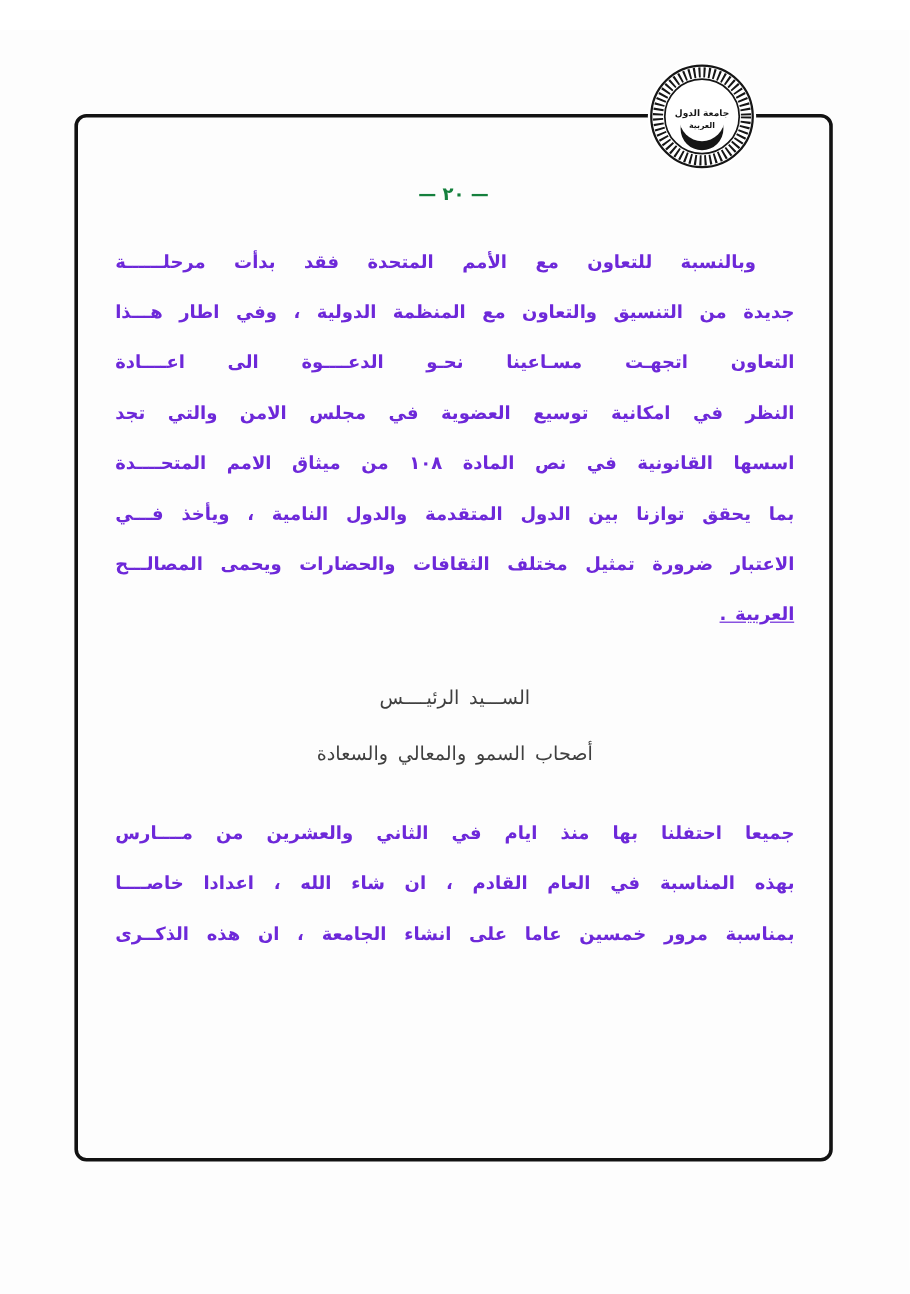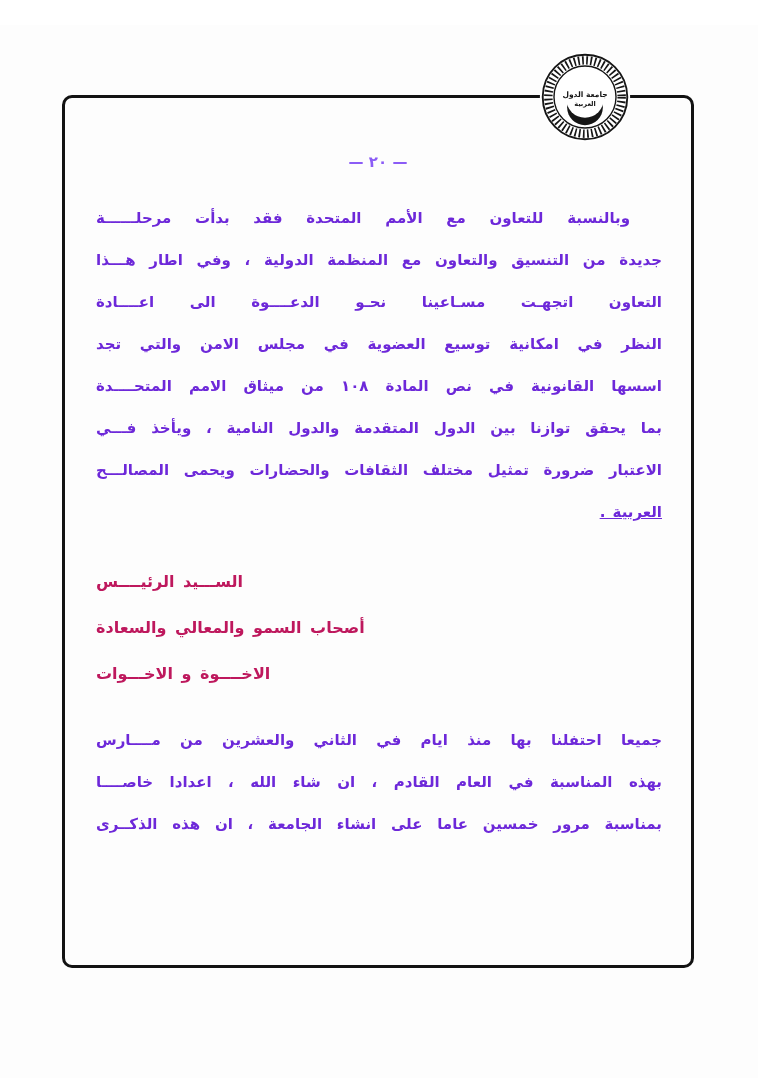--- a/index.html
+++ b/index.html
@@ -40,21 +40,21 @@
   }
   .page-number {
     position: absolute;
     top: 128px;
     left: 62px;
     width: 632px;
     text-align: center;
     font-size: 15px;
     font-weight: 700;
     letter-spacing: 3px;
-    color: #8b5cf6;
+    color: #15803d;
   }
   .content {
     position: absolute;
     top: 172px;
     right: 96px;
     left: 96px;
     direction: rtl;
   }
   .para .line {
     font-size: 15px;
@@ -73,24 +73,24 @@
   .para .line.align-start {
     text-align: right;
     text-align-last: right;
     text-decoration: underline;
   }
   .headings {
     margin-top: 26px;
   }
   .heading {
     font-size: 16px;
-    font-weight: 700;
+    font-weight: 400;
     line-height: 46px;
-    text-align: left;
-    color: #be185d;
+    text-align: center;
+    color: #404040;
     word-spacing: 3px;
   }
   .para2 {
     margin-top: 22px;
   }
   .scan-artifact {
     position: absolute;
     left: 150px;
     top: 1058px;
     width: 340px;
@@ -130,21 +130,20 @@
       <div class="line">النظر في امكانية توسيع العضوية في مجلس الامن والتي تجد</div>
       <div class="line">اسسها القانونية في نص المادة ١٠٨ من ميثاق الامم المتحــــدة</div>
       <div class="line">بما يحقق توازنا بين الدول المتقدمة والدول النامية ، ويأخذ فـــي</div>
       <div class="line">الاعتبار ضرورة تمثيل مختلف الثقافات والحضارات ويحمى المصالـــح</div>
       <div class="line align-start">العربية .</div>
     </div>
 
     <div class="headings">
       <div class="heading">الســـيد الرئيــــس</div>
       <div class="heading">أصحاب السمو   والمعالي والسعادة</div>
-      <div class="heading">الاخــــوة و الاخـــوات</div>
     </div>
 
     <div class="para para2">
       <div class="line">جميعا   احتفلنا بها منذ ايام في الثاني والعشرين من مــــارس</div>
       <div class="line">بهذه المناسبة في العام القادم ،   ان شاء الله ،   اعدادا خاصــــا</div>
       <div class="line">بمناسبة مرور خمسين عاما على انشاء الجامعة ،   ان هذه الذكــرى</div>
     </div>
 
   </div>
 

